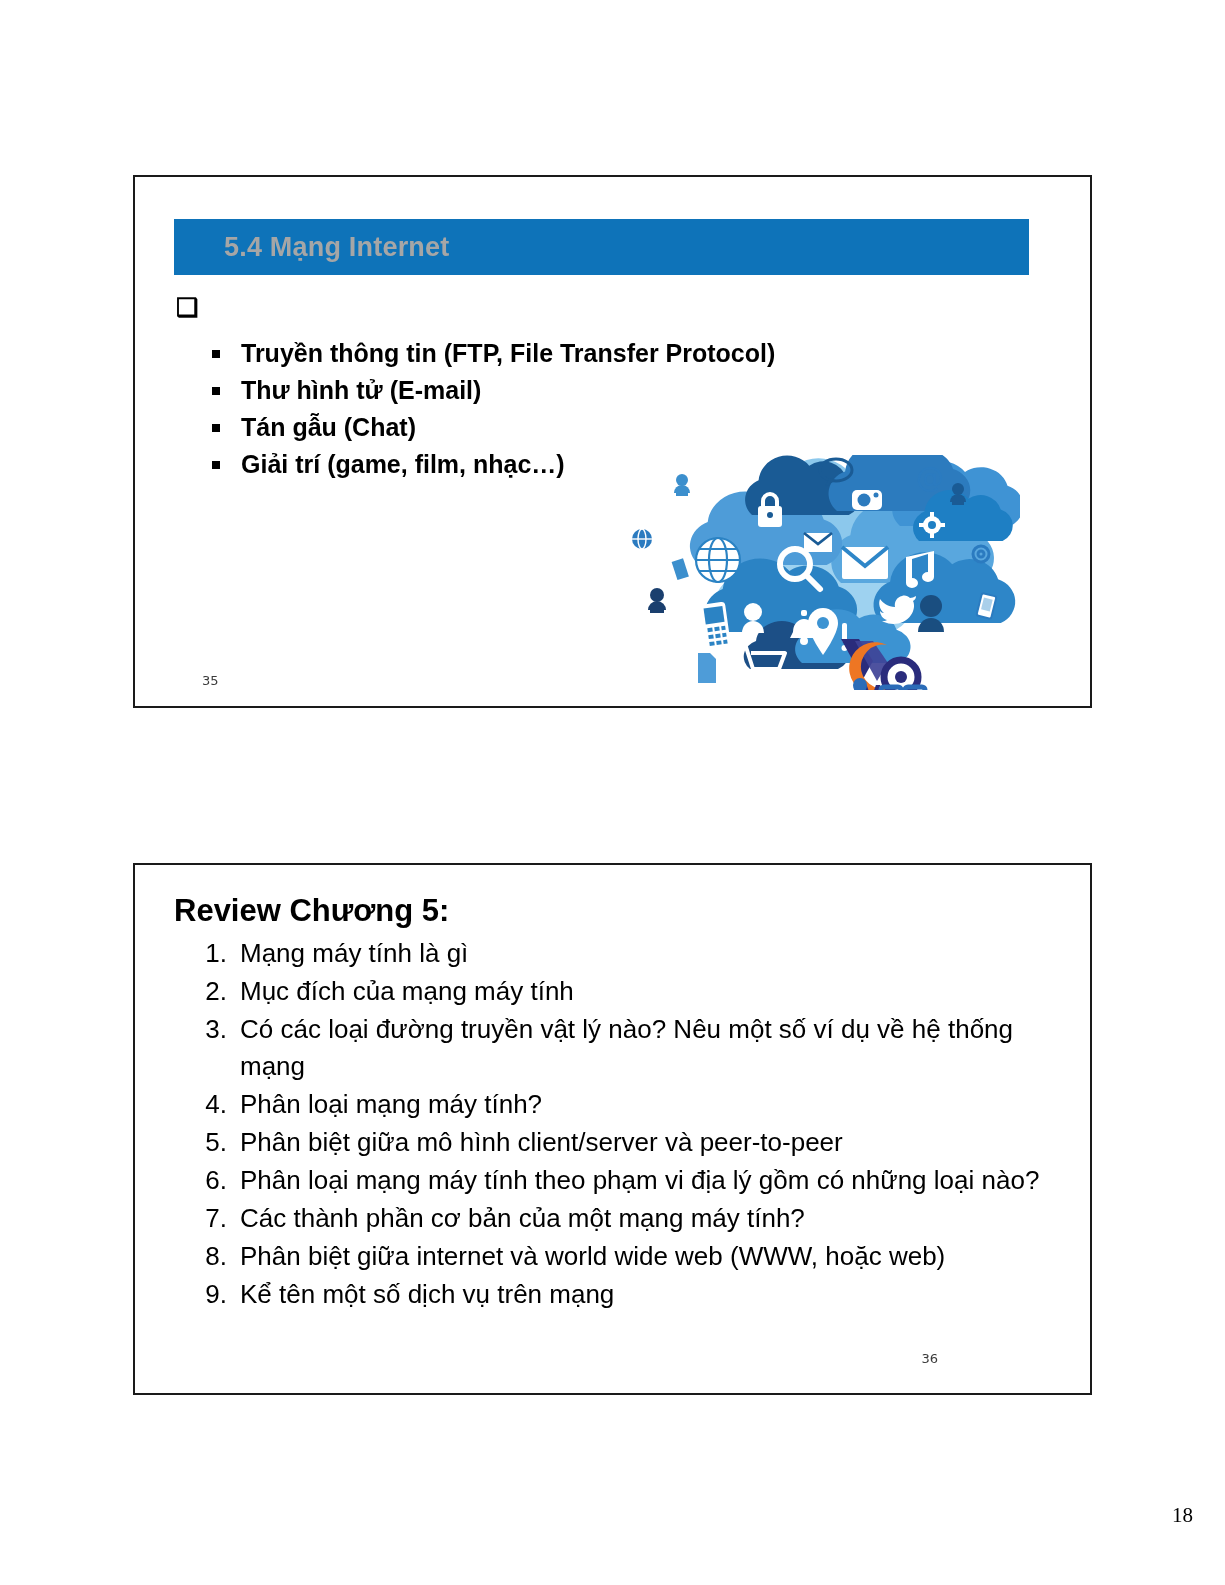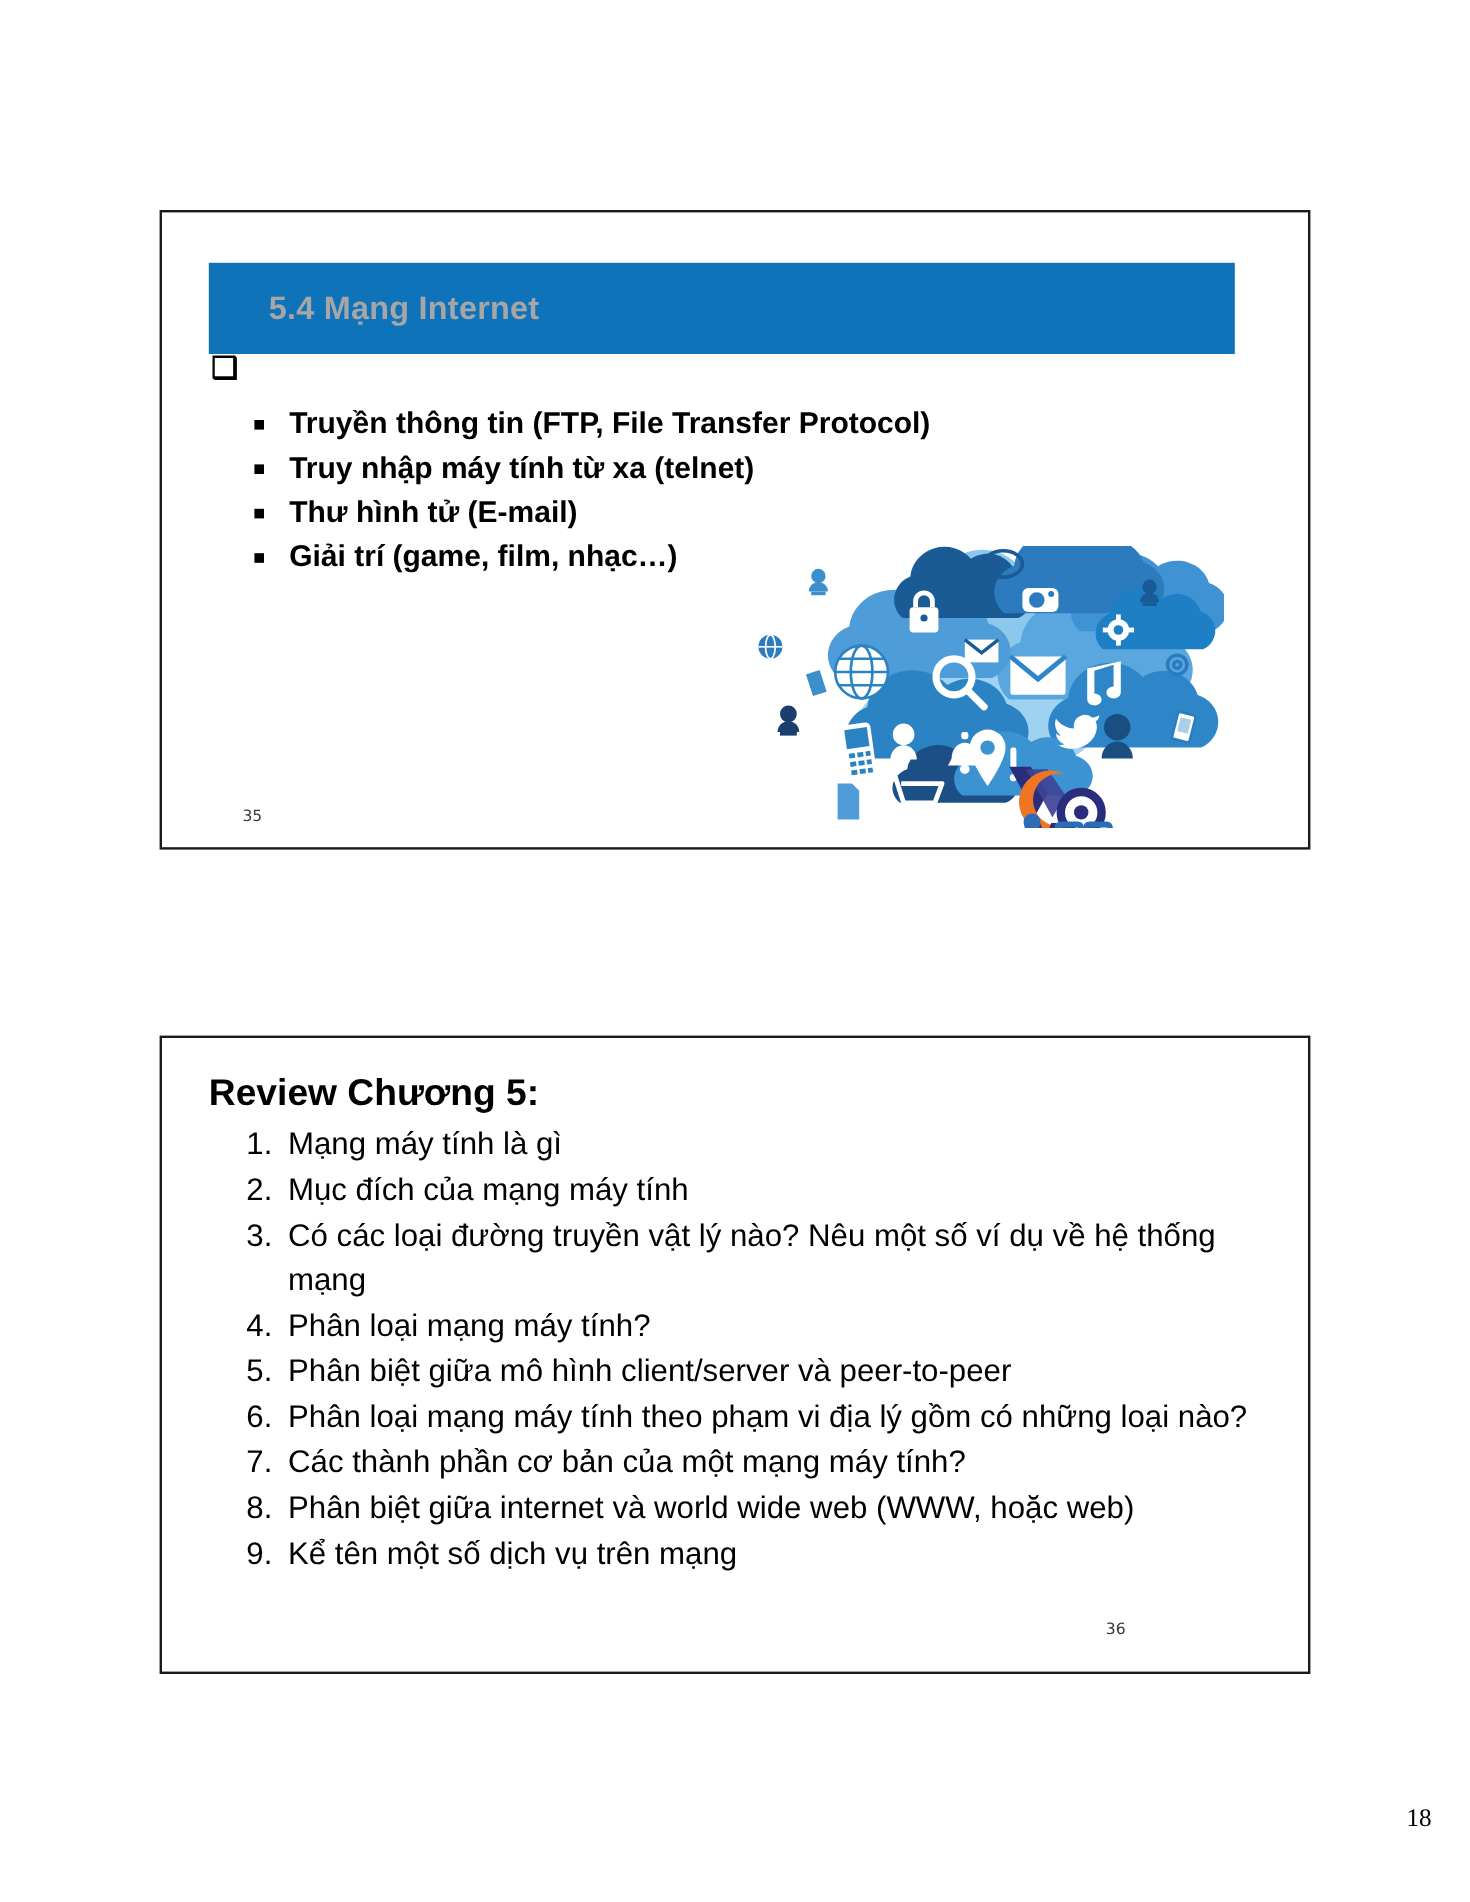--- a/index.html
+++ b/index.html
@@ -34,21 +34,21 @@
     width: 959px;
     height: 532px;
   }
 
   
   .title-banner {
     position: absolute;
     left: 39px;
     top: 42px;
     width: 855px;
-    height: 76px;
+    height: 56px;
     background: #0E73B9;
     display: flex;
     align-items: center;
   }
   .title-banner .title-text {
     color: #a6a6a6;
     font-size: 27px;
     font-weight: bold;
     letter-spacing: .2px;
     margin-left: 50px;
@@ -190,22 +190,22 @@
   <div class="title-banner">
     <span class="title-text">5.4 Mạng Internet</span>
   </div>
 
   <div class="svc-heading">
     <span class="sq-glyph">❑</span>
   </div>
 
   <ul class="svc-list">
     <li>Truyền thông tin (FTP, File Transfer Protocol)</li>
-    <li>Truy nhập máy tính từ xa (telnet)</li>
     <li>Thư hình tử (E-mail)</li>
+    <li>Tán gẫu (Chat)</li>
     <li>Giải trí (game, film, nhạc…)</li>
   </ul>
 
   <div class="cloud-art">
     <svg viewBox="0 0 390 235" xmlns="http://www.w3.org/2000/svg">
       <defs>
 
         <g id="cl">
           <path d="M20,40 a20,20 0 0 1 6,-33 a26,26 0 0 1 46,-14 a22,22 0 0 1 34,12 a19,19 0 0 1 2,35 z"></path>
         </g>

